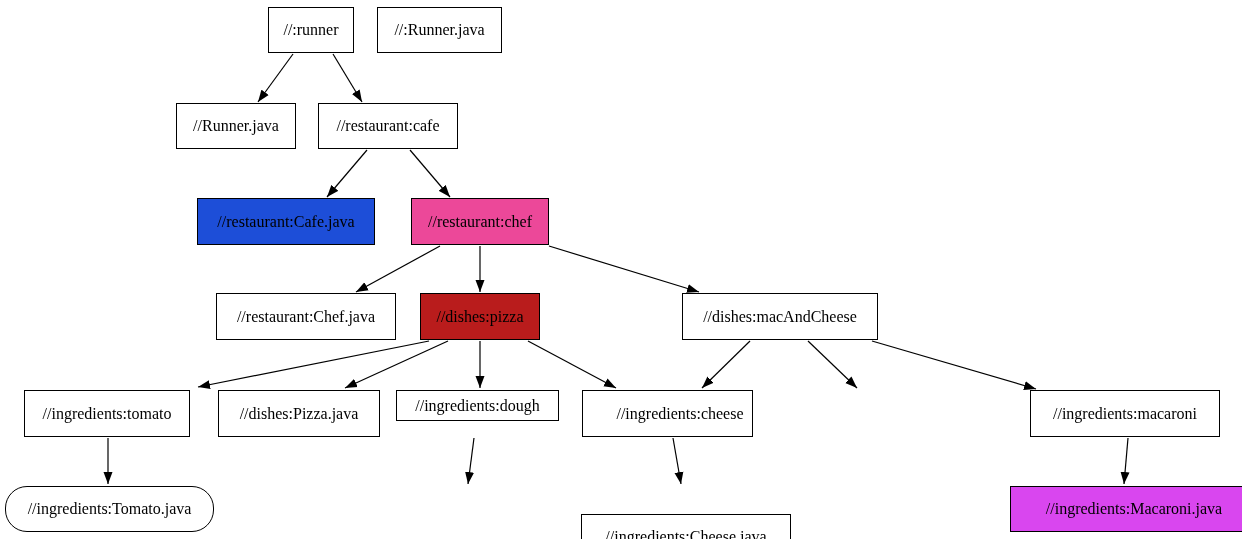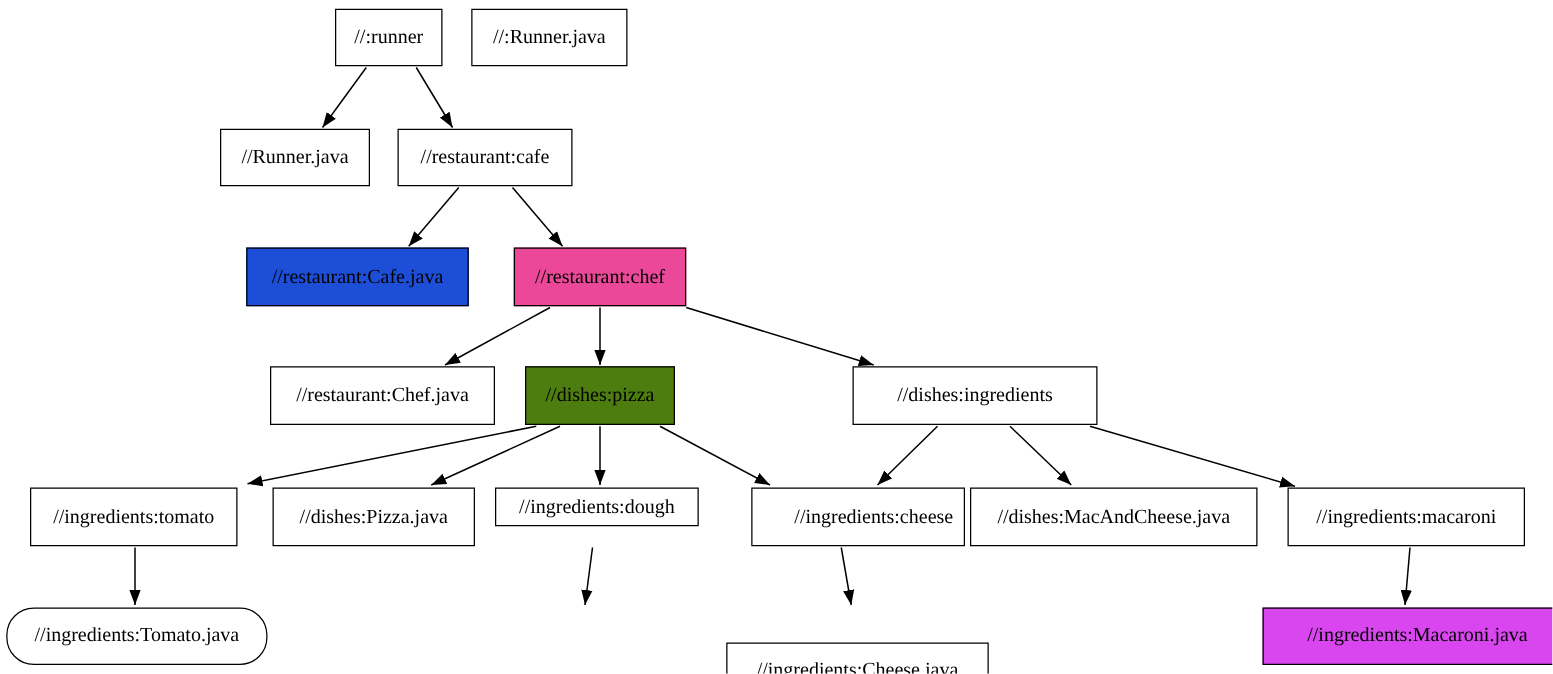--- a/index.html
+++ b/index.html
@@ -66,24 +66,23 @@
       <line x1="673" y1="438" x2="681" y2="484" stroke="#000000" stroke-width="1.2" marker-end="url(#arrowhead)"></line>
       <line x1="1128" y1="438" x2="1124" y2="484" stroke="#000000" stroke-width="1.2" marker-end="url(#arrowhead)"></line>
     </svg>
 <div class="node" style="left: 268px; top: 7px; width: 86px; height: 46px; background: rgb(255, 255, 255); border-color: rgb(0, 0, 0);">//:runner</div>
     <div class="node" style="left: 377px; top: 7px; width: 125px; height: 46px; background: rgb(255, 255, 255); border-color: rgb(0, 0, 0);">//:Runner.java</div>
     <div class="node" style="left: 176px; top: 103px; width: 120px; height: 46px; background: rgb(255, 255, 255); border-color: rgb(0, 0, 0);">//Runner.java</div>
     <div class="node" style="left: 318px; top: 103px; width: 140px; height: 46px; background: rgb(255, 255, 255); border-color: rgb(0, 0, 0);">//restaurant:cafe</div>
     <div class="node" style="left: 197px; top: 198px; width: 178px; height: 47px; background: #1d4ed8; border-color: rgb(0, 0, 0);">//restaurant:Cafe.java</div>
     <div class="node" style="left: 411px; top: 198px; width: 138px; height: 47px; background: #ec4899; border-color: rgb(0, 0, 0);">//restaurant:chef</div>
     <div class="node" style="left: 216px; top: 293px; width: 180px; height: 47px; background: rgb(255, 255, 255); border-color: rgb(0, 0, 0);">//restaurant:Chef.java</div>
-    <div class="node" style="left: 420px; top: 293px; width: 120px; height: 47px; background: #4d7c0f; border-color: rgb(0, 0, 0);">//dishes:pizza</div>
-    <div class="node" style="left: 682px; top: 293px; width: 196px; height: 47px; background: rgb(255, 255, 255); border-color: rgb(0, 0, 0);">//dishes:ingredients</div>
+    <div class="node" style="left: 420px; top: 293px; width: 120px; height: 47px; background: #b91c1c; border-color: rgb(0, 0, 0);">//dishes:pizza</div>
+    <div class="node" style="left: 682px; top: 293px; width: 196px; height: 47px; background: rgb(255, 255, 255); border-color: rgb(0, 0, 0);">//dishes:macAndCheese</div>
     <div class="node" style="left: 24px; top: 390px; width: 166px; height: 47px; background: rgb(255, 255, 255); border-color: rgb(0, 0, 0);">//ingredients:tomato</div>
     <div class="node" style="left: 218px; top: 390px; width: 162px; height: 47px; background: rgb(255, 255, 255); border-color: rgb(0, 0, 0);">//dishes:Pizza.java</div>
     <div class="node" style="left: 396px; top: 390px; width: 163px; height: 31px; background: rgb(255, 255, 255); border-color: rgb(0, 0, 0);">//ingredients:dough</div>
-    <div class="node" style="left: 601px; top: 390px; width: 171px; height: 47px; background: rgb(255, 255, 255); border-color: rgb(0, 0, 0); padding-left: 25px;">//ingredients:cheese</div>
-    <div class="node" style="left: 776px; top: 390px; width: 230px; height: 47px; background: rgb(255, 255, 255); border-color: rgb(0, 0, 0);">//dishes:MacAndCheese.java</div>
+    <div class="node" style="left: 582px; top: 390px; width: 171px; height: 47px; background: rgb(255, 255, 255); border-color: rgb(0, 0, 0); padding-left: 25px;">//ingredients:cheese</div>
     <div class="node" style="left: 1030px; top: 390px; width: 190px; height: 47px; background: rgb(255, 255, 255); border-color: rgb(0, 0, 0);">//ingredients:macaroni</div>
     <div class="node" style="left: 5px; top: 486px; width: 209px; height: 46px; background: rgb(255, 255, 255); border-color: rgb(0, 0, 0); border-radius: 22px;">//ingredients:Tomato.java</div>
     <div class="node" style="left: 581px; top: 486px; width: 210px; height: 46px; background: rgb(255, 255, 255); border-color: rgb(0, 0, 0); margin-top: 28px;">//ingredients:Cheese.java</div>
     <div class="node" style="left: 1010px; top: 486px; width: 248px; height: 46px; background: #d946ef; border-color: rgb(0, 0, 0);">//ingredients:Macaroni.java</div>
   </div>
 
 </body></html>

